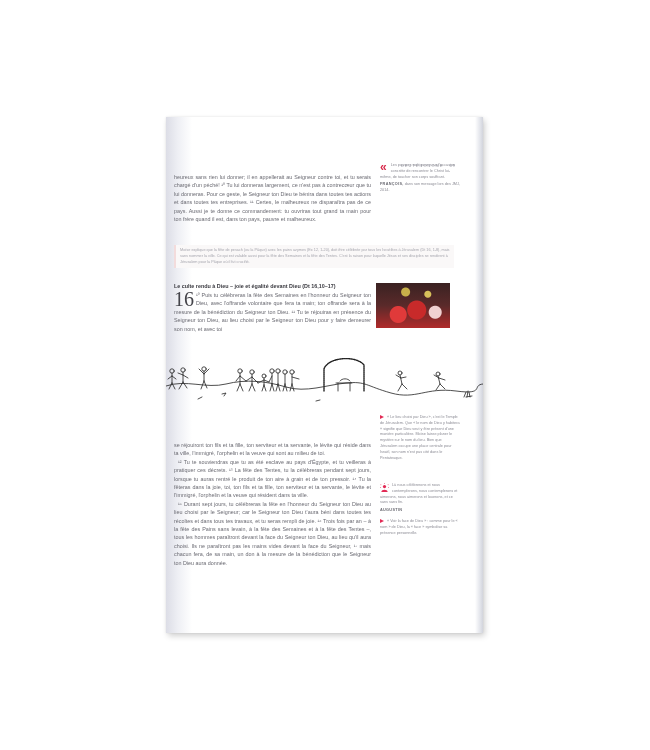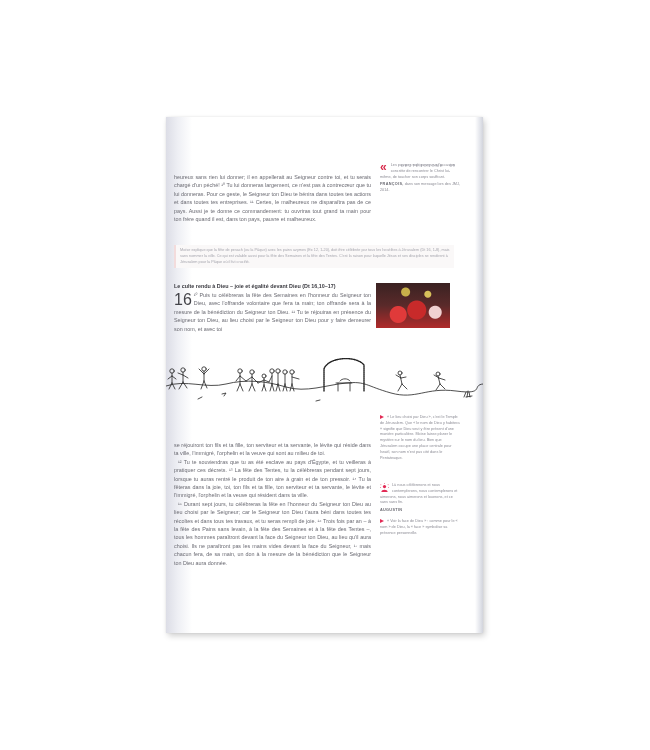--- a/index.html
+++ b/index.html
@@ -36,21 +36,21 @@
   .attrib { font-weight:bold; color:#6a6a72; letter-spacing:0.3px; }
   .note-box {
     position:absolute; left:8px; top:180px; width:280px;
     background:#faf8f8; border-left:2px solid #f3dcdc;
     color:#a6a6ae; font-size:3.8px; line-height:6.2px; padding:2px 4px; box-sizing:border-box;
   }
   .section-title {
     position:absolute; left:8px; top:166px; width:200px;
     font-size:5.4px; font-weight:bold; color:#3a3a40;
   }
-  .dropcap { float:left; font-size:16px; line-height:15px; color:#44444a; margin-right:2px; margin-top:1px; font-family:Liberation Sans, sans-serif; }
+  .dropcap { float:left; font-size:20px; line-height:15px; color:#44444a; margin-right:2px; margin-top:1px; font-family:Liberation Serif, serif; }
   .photo {
     position:absolute; left:210px; top:166px; width:74px; height:45px;
     background:
       radial-gradient(circle at 30% 70%, #e03a3a 0 8px, transparent 9px),
       radial-gradient(circle at 55% 60%, #c82a2a 0 9px, transparent 10px),
       radial-gradient(circle at 80% 65%, #f0d0d0 0 6px, transparent 7px),
       radial-gradient(circle at 40% 20%, #c8b04a 0 4px, transparent 5px),
       radial-gradient(circle at 70% 25%, #d7c05a 0 3px, transparent 4px),
       linear-gradient(#3a2222 0%, #5a2a2a 50%, #b02a2a 100%);
   }

